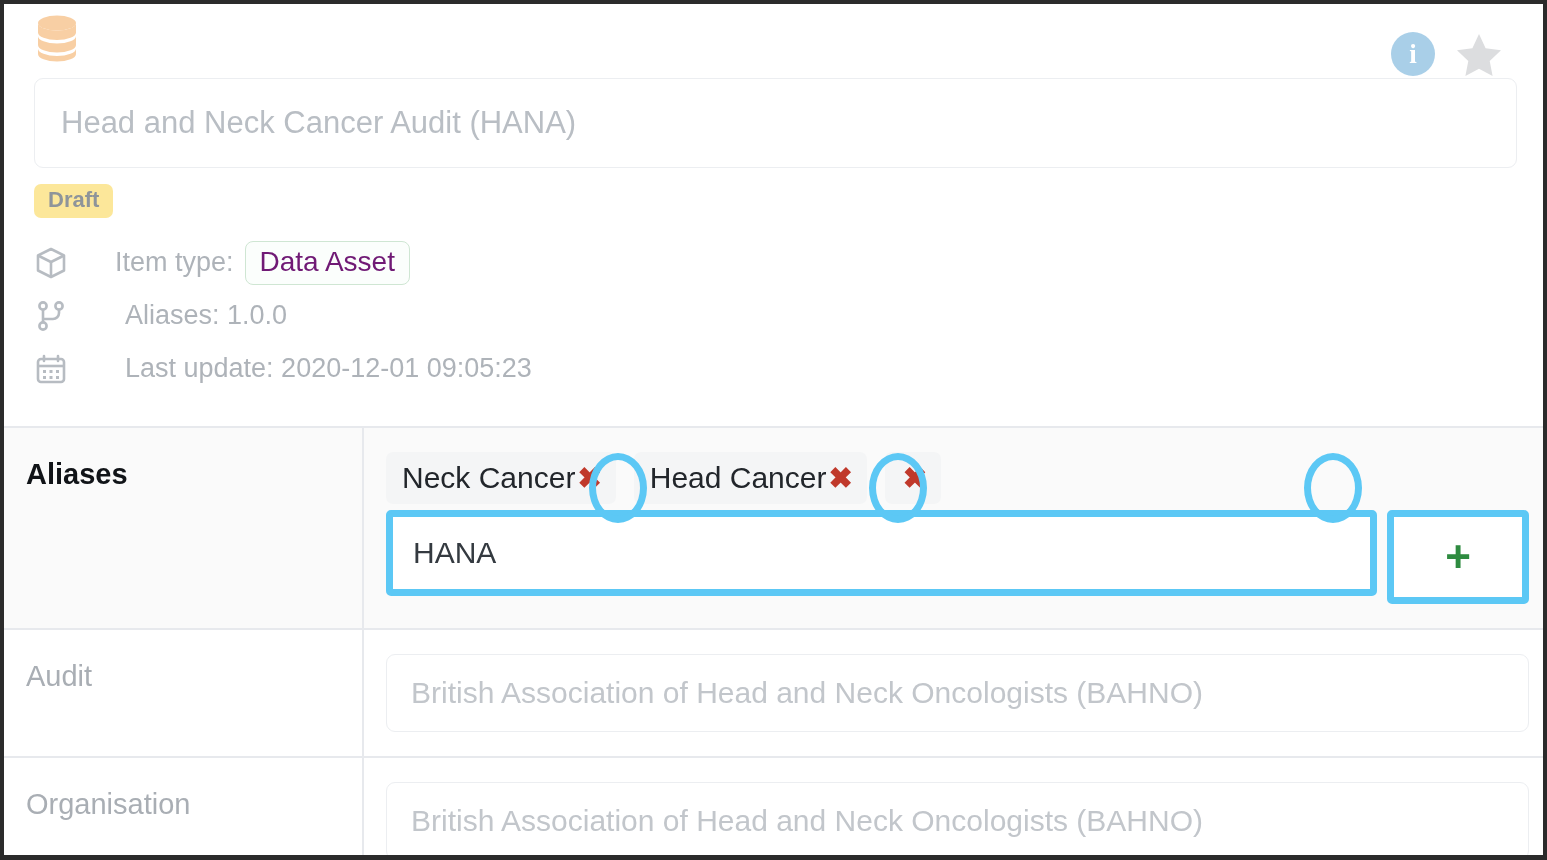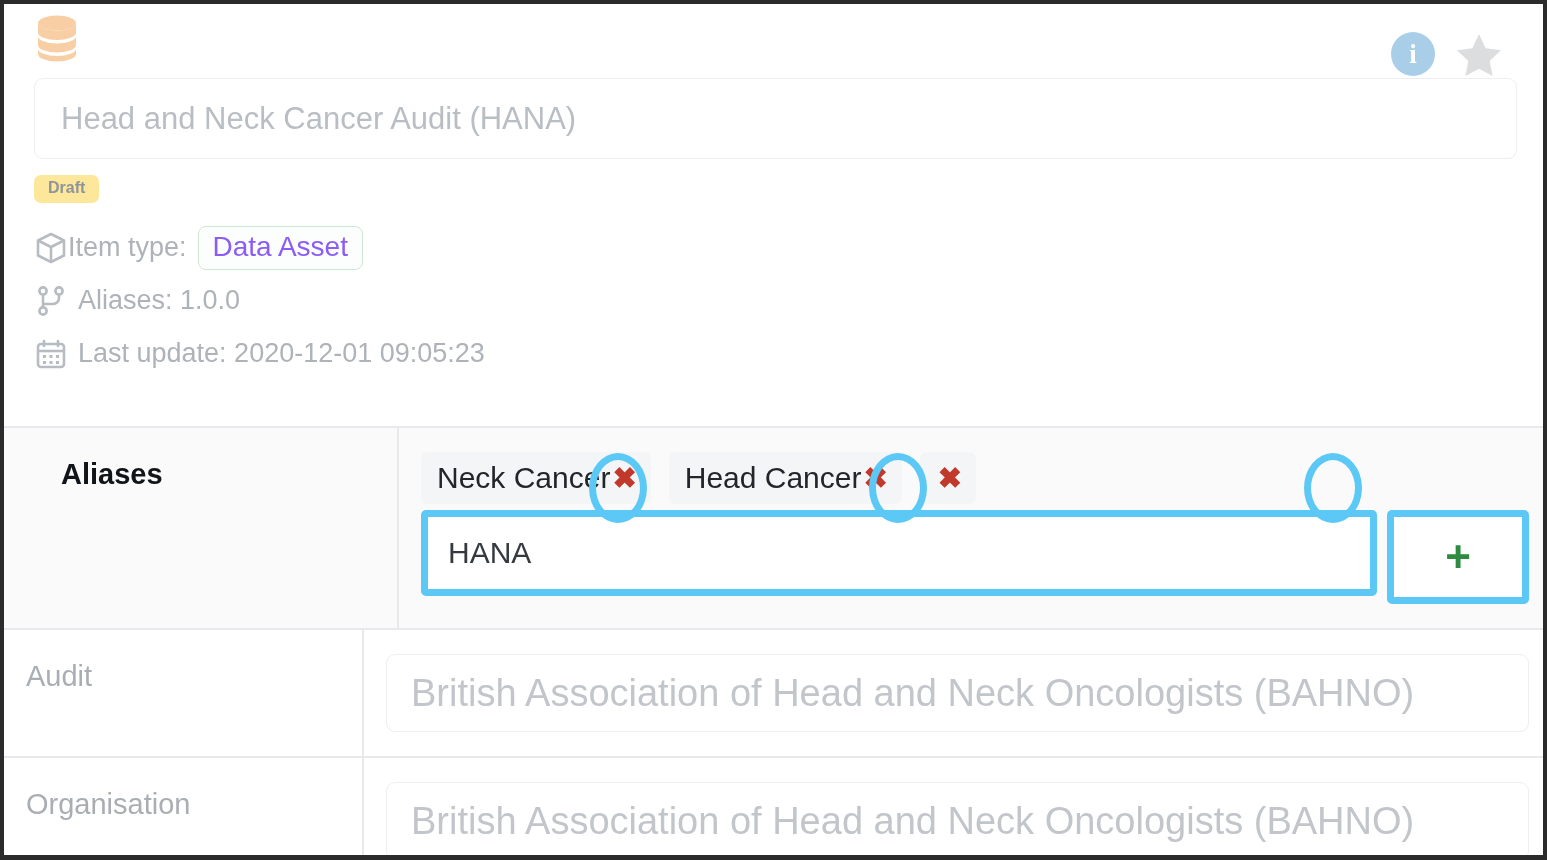--- a/index.html
+++ b/index.html
@@ -61,39 +61,39 @@
     font-family: "Liberation Serif", serif;
     line-height: 1;
   }
 
   .star-icon { width: 48px; height: 48px; display: block; }
 
   
   .title-input-wrap { margin-top: 2px; }
   .title-input {
     width: 100%;
-    height: 81px;
+    height: 90px;
     border: 1.5px solid #eceef1;
     border-radius: 9px;
     background: #ffffff;
     font-family: "Liberation Sans", sans-serif;
     font-size: 31px;
     color: #ef4444;
     padding: 0 26px;
     outline: none;
   }
   .title-input::placeholder { color: #b9bec4; }
 
   
   .badge-row { margin-top: 16px; }
   .draft-badge {
     display: inline-block;
     background: #fce79a;
     color: #8e949a;
-    font-size: 16px;
+    font-size: 22px;
     font-weight: bold;
     border-radius: 7px;
     padding: 5px 14px 7px 14px;
     line-height: 1;
   }
 
   
   .meta { margin-top: 18px; }
   .meta-line {
     display: flex;
@@ -102,44 +102,44 @@
     font-size: 27px;
     height: 53px;
   }
   .meta-icon {
     width: 34px; height: 34px;
     flex: 0 0 34px;
     margin-right: 10px;
     display: block;
   }
   .meta-line.type-line .meta-icon { margin-right: 0px; }
-  .meta-label { white-space: nowrap; }
+  .meta-label { white-space: nowrap; margin-left: 47px; }
 
   .type-chip {
     display: inline-block;
     margin-left: 11px;
     border: 1.5px solid #cfe6d3;
     background: #fbfefc;
-    color: #8b5cf6;
+    color: #701a75;
     border-radius: 8px;
     font-size: 28px;
     padding: 6px 14px 8px 14px;
     line-height: 1;
   }
 
   
   .fields { width: 100%; }
 
   .field-row {
     display: flex;
     align-items: stretch;
     border-bottom: 2px solid #e7e9ed;
     background: #ffffff;
   }
-  .field-row.shaded { background: #fafafa; padding-left: 35px; }
+  .field-row.shaded { background: #fafafa; }
 
   .field-label-cell {
     flex: 0 0 360px;
     padding: 30px 0 0 22px;
     border-right: 2px solid #e7e9ed;
     font-size: 29px;
   }
   .field-label-cell.active { color: #111418; font-weight: bold; }
   .field-label-cell.inactive { color: #a9aeb4; font-weight: normal; }
 
@@ -224,21 +224,21 @@
   }
 
   
   .plain-input {
     width: 100%;
     height: 78px;
     border: 1.5px solid #eceef1;
     border-radius: 9px;
     background: #ffffff;
     font-family: "Liberation Sans", sans-serif;
-    font-size: 38px;
+    font-size: 30px;
     color: #701a75;
     padding: 15px 24px;
     outline: none;
   }
   .plain-input::placeholder { color: #c2c6cb; }
 
   
   .annot-layer {
     position: absolute;
     inset: 0;

